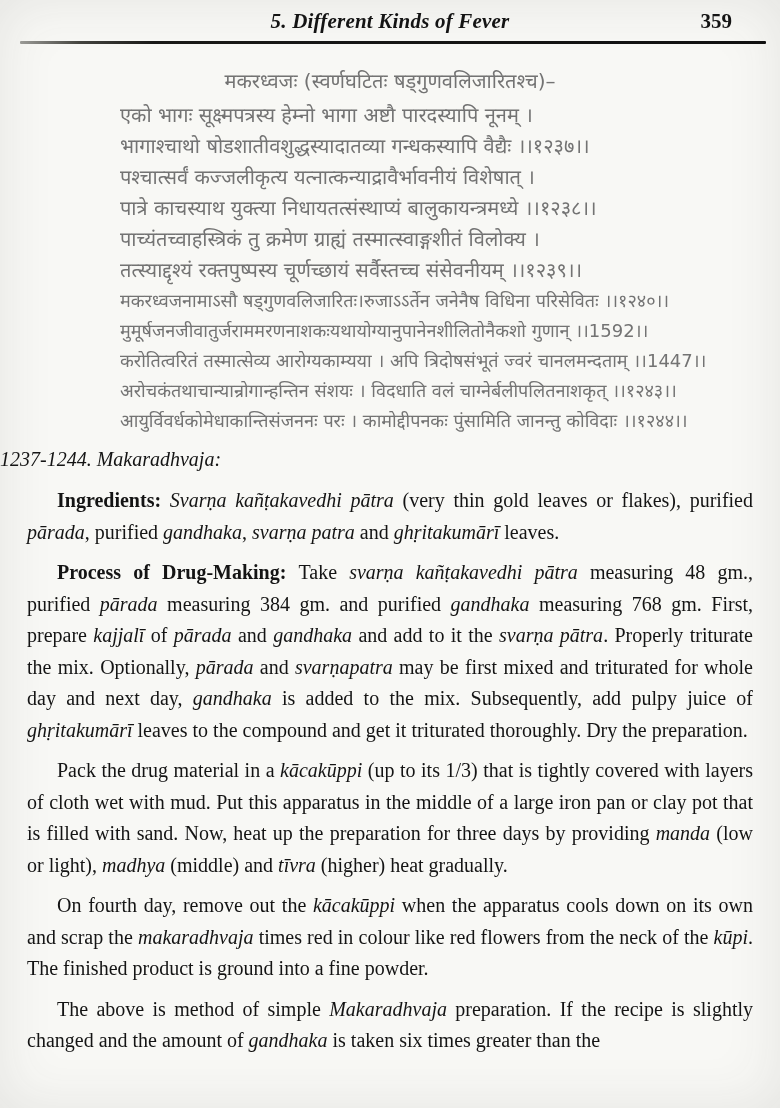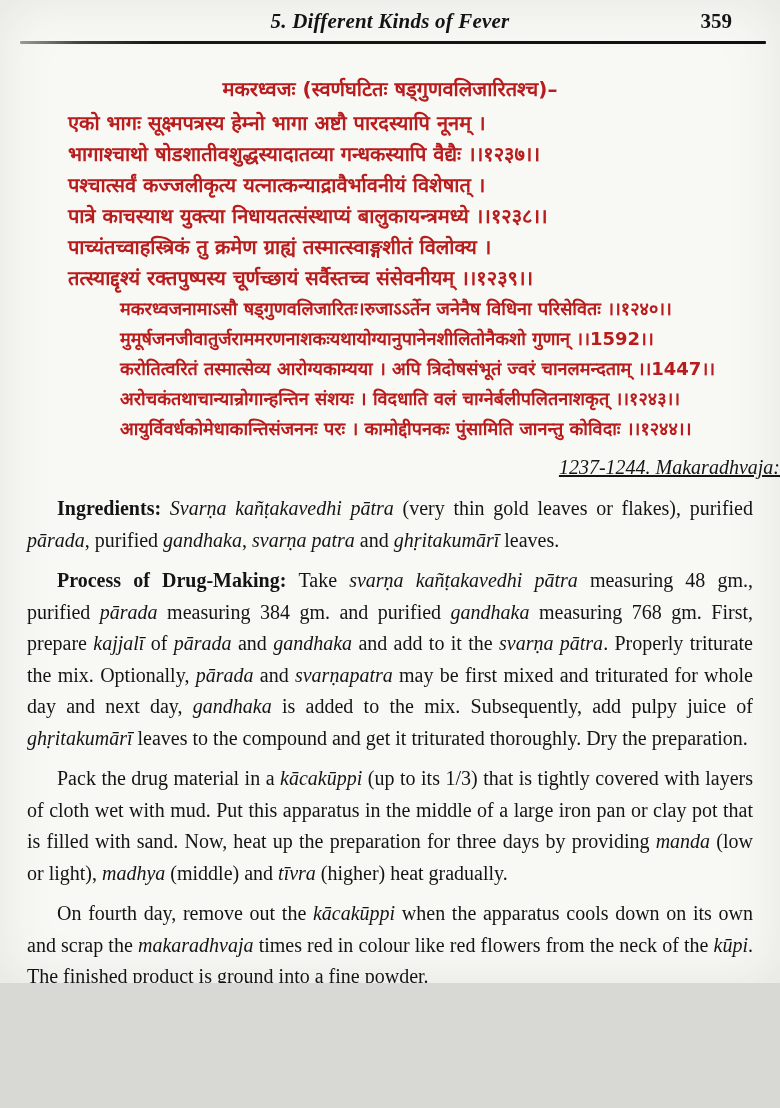--- a/index.html
+++ b/index.html
@@ -1,18 +1,18 @@
 <!DOCTYPE html>
 <html><head>
 <meta charset="utf-8">
 <style>
   html,body { margin:0; padding:0; background:#d8d8d4; }
   .page {
     position:relative;
-    width:780px; height:983px;
+    width:780px; height:1108px;
     margin:0 auto;
     background:#f8f8f5;
     color:#141414;
     font-family:"Liberation Serif", "DejaVu Serif", serif;
     overflow:hidden;
     box-shadow: inset 0 0 55px rgba(60,60,55,0.10);
   }
   
   .header { position:relative; height:26px; padding-top:9px; }
   .head-title {
@@ -25,38 +25,38 @@
     position:absolute; right:48px; top:9px;
     font-weight:bold; font-size:21px;
   }
   .rule {
     height:3px; margin:6px 14px 0 20px;
     background:linear-gradient(to right,#9a9a96 0%,#44443f 8%,#191917 18%,#101010 100%);
     border-radius:1px;
   }
   
   .verses {
-    margin-top:30px;
+    margin-top:22px;
     font-family:"DejaVu Sans", sans-serif;
-    font-weight:bold;
-    color:#b91c1c;
+    font-weight:normal;
+    color:#737373;
   }
   .verse-title {
     text-align:center;
     font-size:20px; line-height:30px;
     margin-bottom:4px;
   }
-  .verse-line { font-size:20px; line-height:31px; padding-left:68px; white-space:nowrap; }
+  .verse-line { font-size:20px; line-height:31px; padding-left:120px; white-space:nowrap; }
   .verse-line.wide { font-size:18px; line-height:30px; padding-left:120px; }
   
   .section-heading {
     margin-top:10px;
-    text-align:right;
+    text-align:left;
     font-style:italic;
-    font-size:20px; line-height:27px;text-decoration:underline;
+    font-size:20px; line-height:27px;
   }
   .para {
     margin:9px 27px 0 27px;
     font-size:20px; line-height:31.5px;
     text-align:justify;
     text-indent:30px;
   }
   .para.first { margin-top:12px; }
   .seg-b { font-weight:bold; }
   .seg-i { font-style:italic; }

